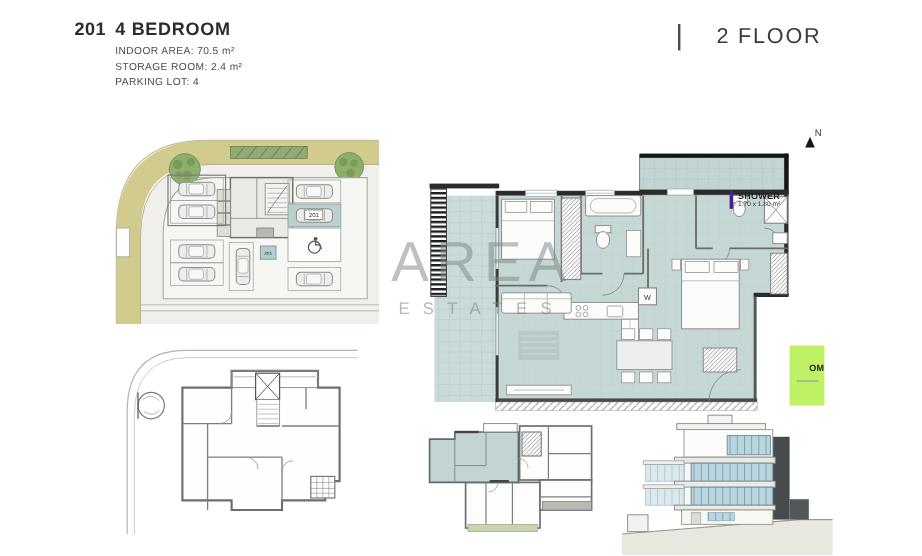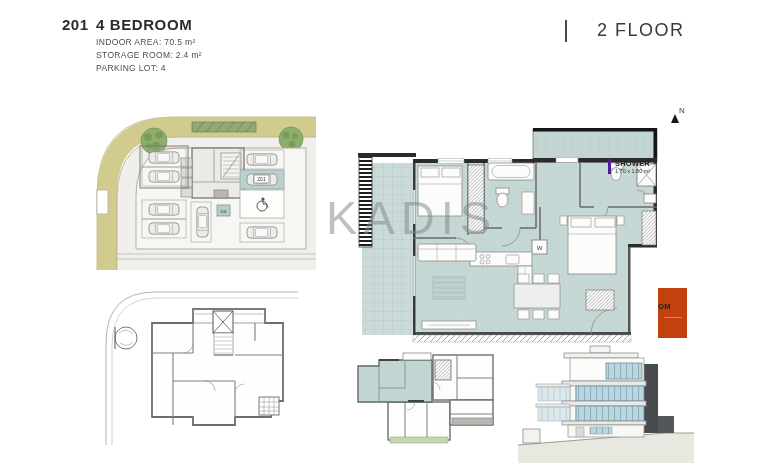--- a/index.html
+++ b/index.html
@@ -18,21 +18,21 @@
   .wm-name{font-size:47px;font-weight:400;letter-spacing:6px;color:rgba(124,136,136,.52);}
   .wm-sub{font-size:14px;letter-spacing:11px;color:rgba(124,136,136,.58);margin-top:4px;margin-left:6px;}
   
   .shower-label{left:608px;top:111px;border-left:3px solid #4c1d95;padding-left:4px;z-index:4;margin-top:48px;}
   .shower-title{font-size:7.5px;font-weight:bold;color:#1f1f1f;letter-spacing:.2px;}
   .shower-size{font-size:5.5px;color:#333;}
   .north{left:669px;top:106px;width:20px;height:20px;z-index:4;}
   .n-tri{position:absolute;left:2px;top:8px;width:0;height:0;
          border-left:4px solid transparent;border-right:4px solid transparent;border-bottom:9px solid #161616;}
   .n-letter{position:absolute;left:10px;top:0;font-size:8px;color:#3a3a3a;}
-  .om-box{left:658px;top:288px;width:29px;height:50px;background:#c2410c;z-index:5;text-align:left;}
+  .om-box{left:658px;top:288px;width:29px;height:50px;background:#bef264;z-index:5;text-align:right;}
   .om-text{font-size:7.5px;font-weight:bold;color:#222;margin-top:14px;letter-spacing:.3px;}
   .om-line{width:18px;border-top:1px solid #9a9a9a;margin:6px auto 0 auto;}
   svg{display:block;font-family:inherit;}
   svg text{font-family:"Liberation Sans",sans-serif;}
 </style>
 </head>
 <body>
 
 <div class="stage">
 
@@ -395,16 +395,17 @@
   <div class="abs north">
     <div class="n-tri"></div>
     <div class="n-letter">N</div>
   </div>
   <div class="abs om-box">
     <div class="om-text">OM</div>
     <div class="om-line"></div>
   </div>
 
   <div class="abs watermark">
-    <div class="wm-name">KADIS</div>
+    <div class="wm-name">AREA</div>
+    <div class="wm-sub">ESTATES</div>
   </div>
 
 </div>
 
 </body></html>

